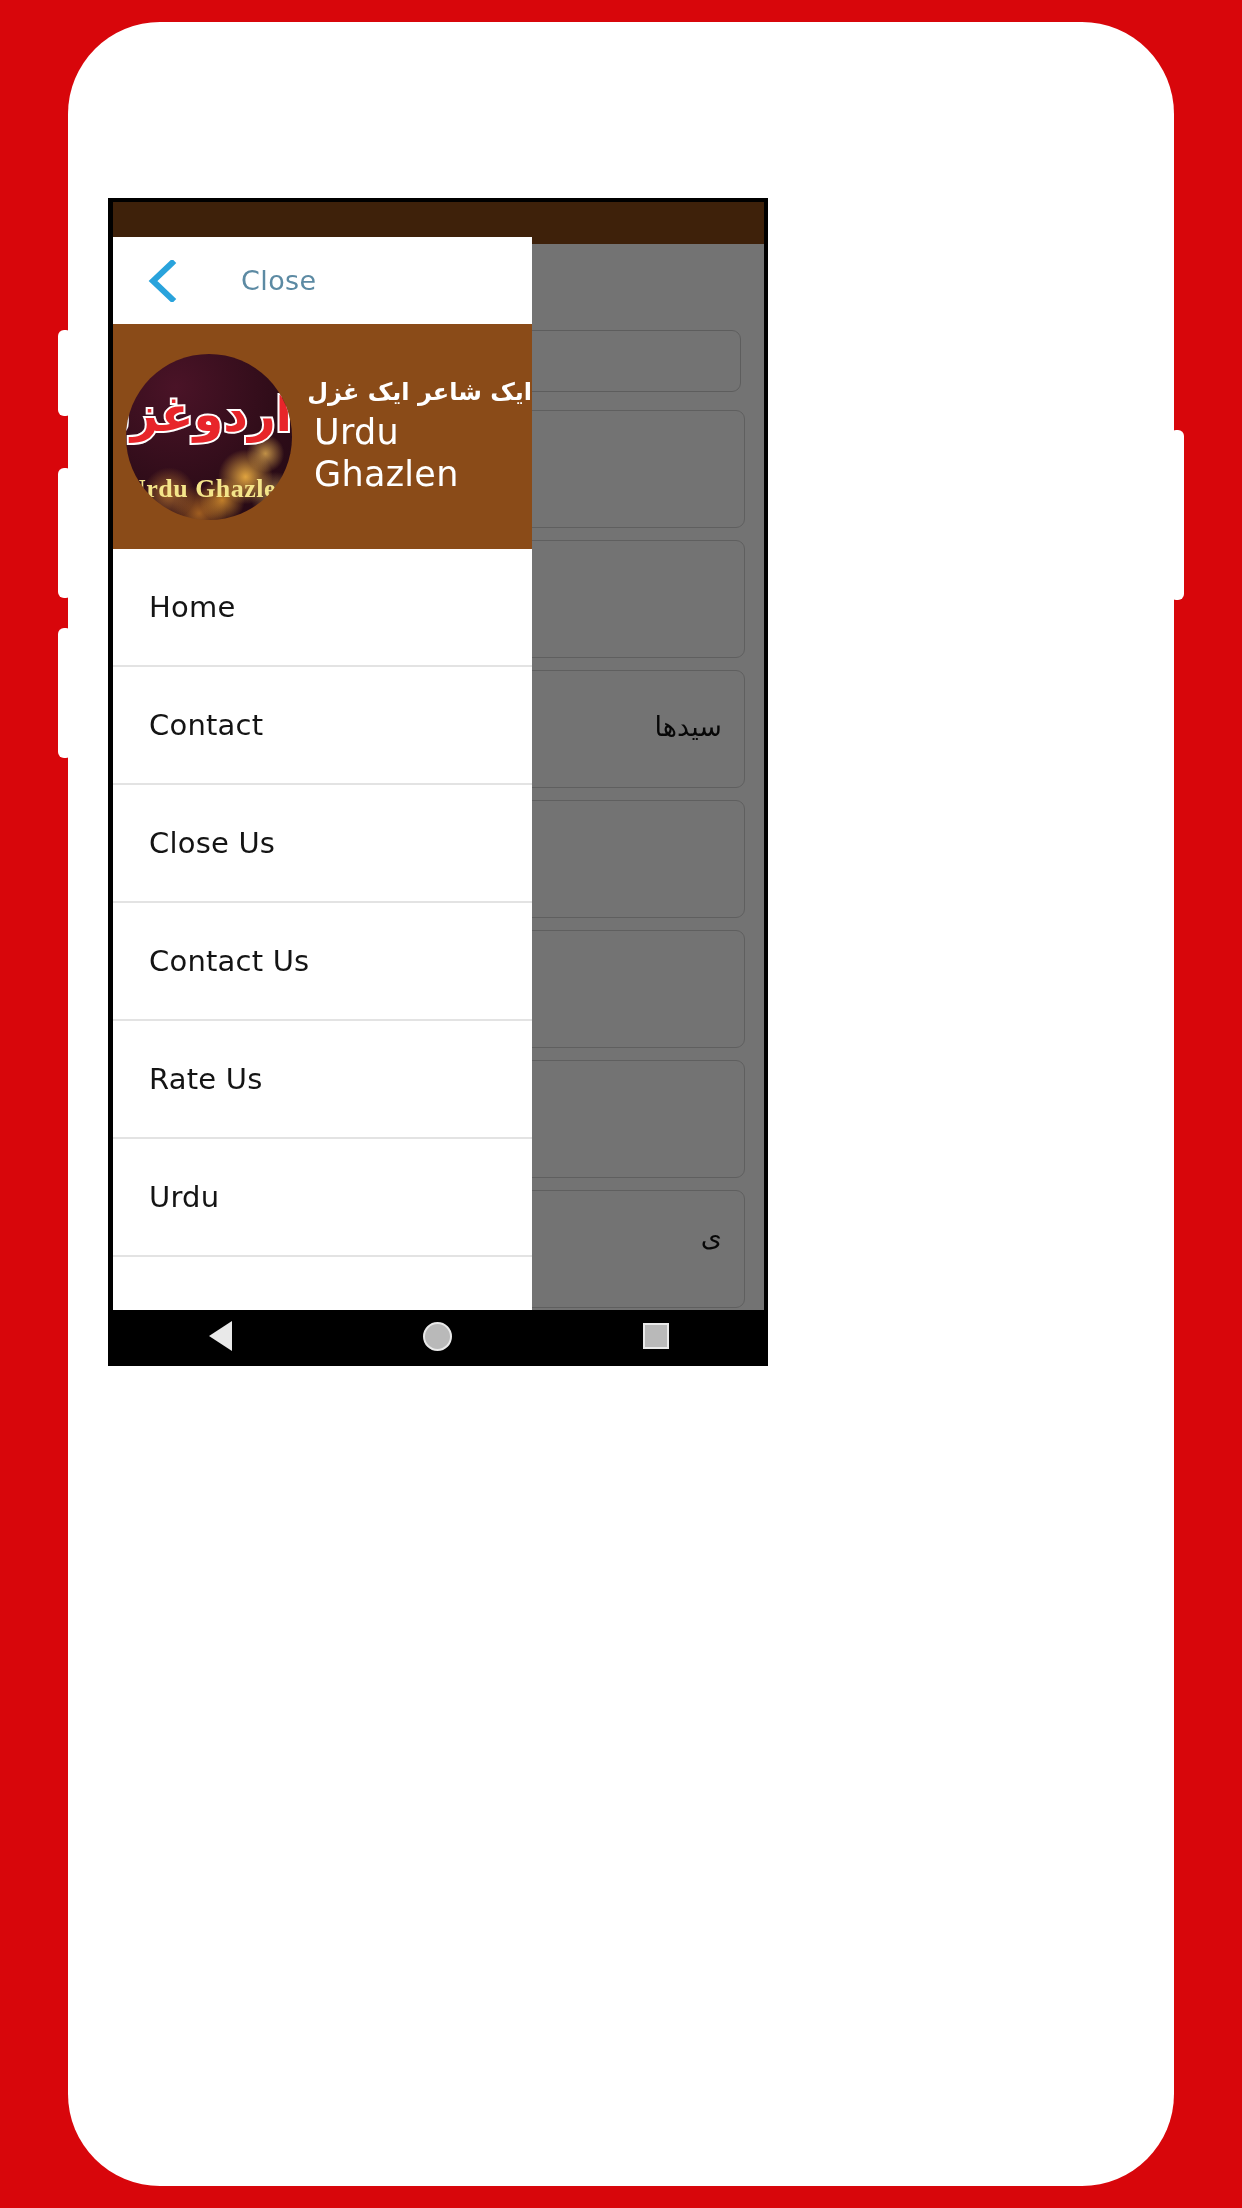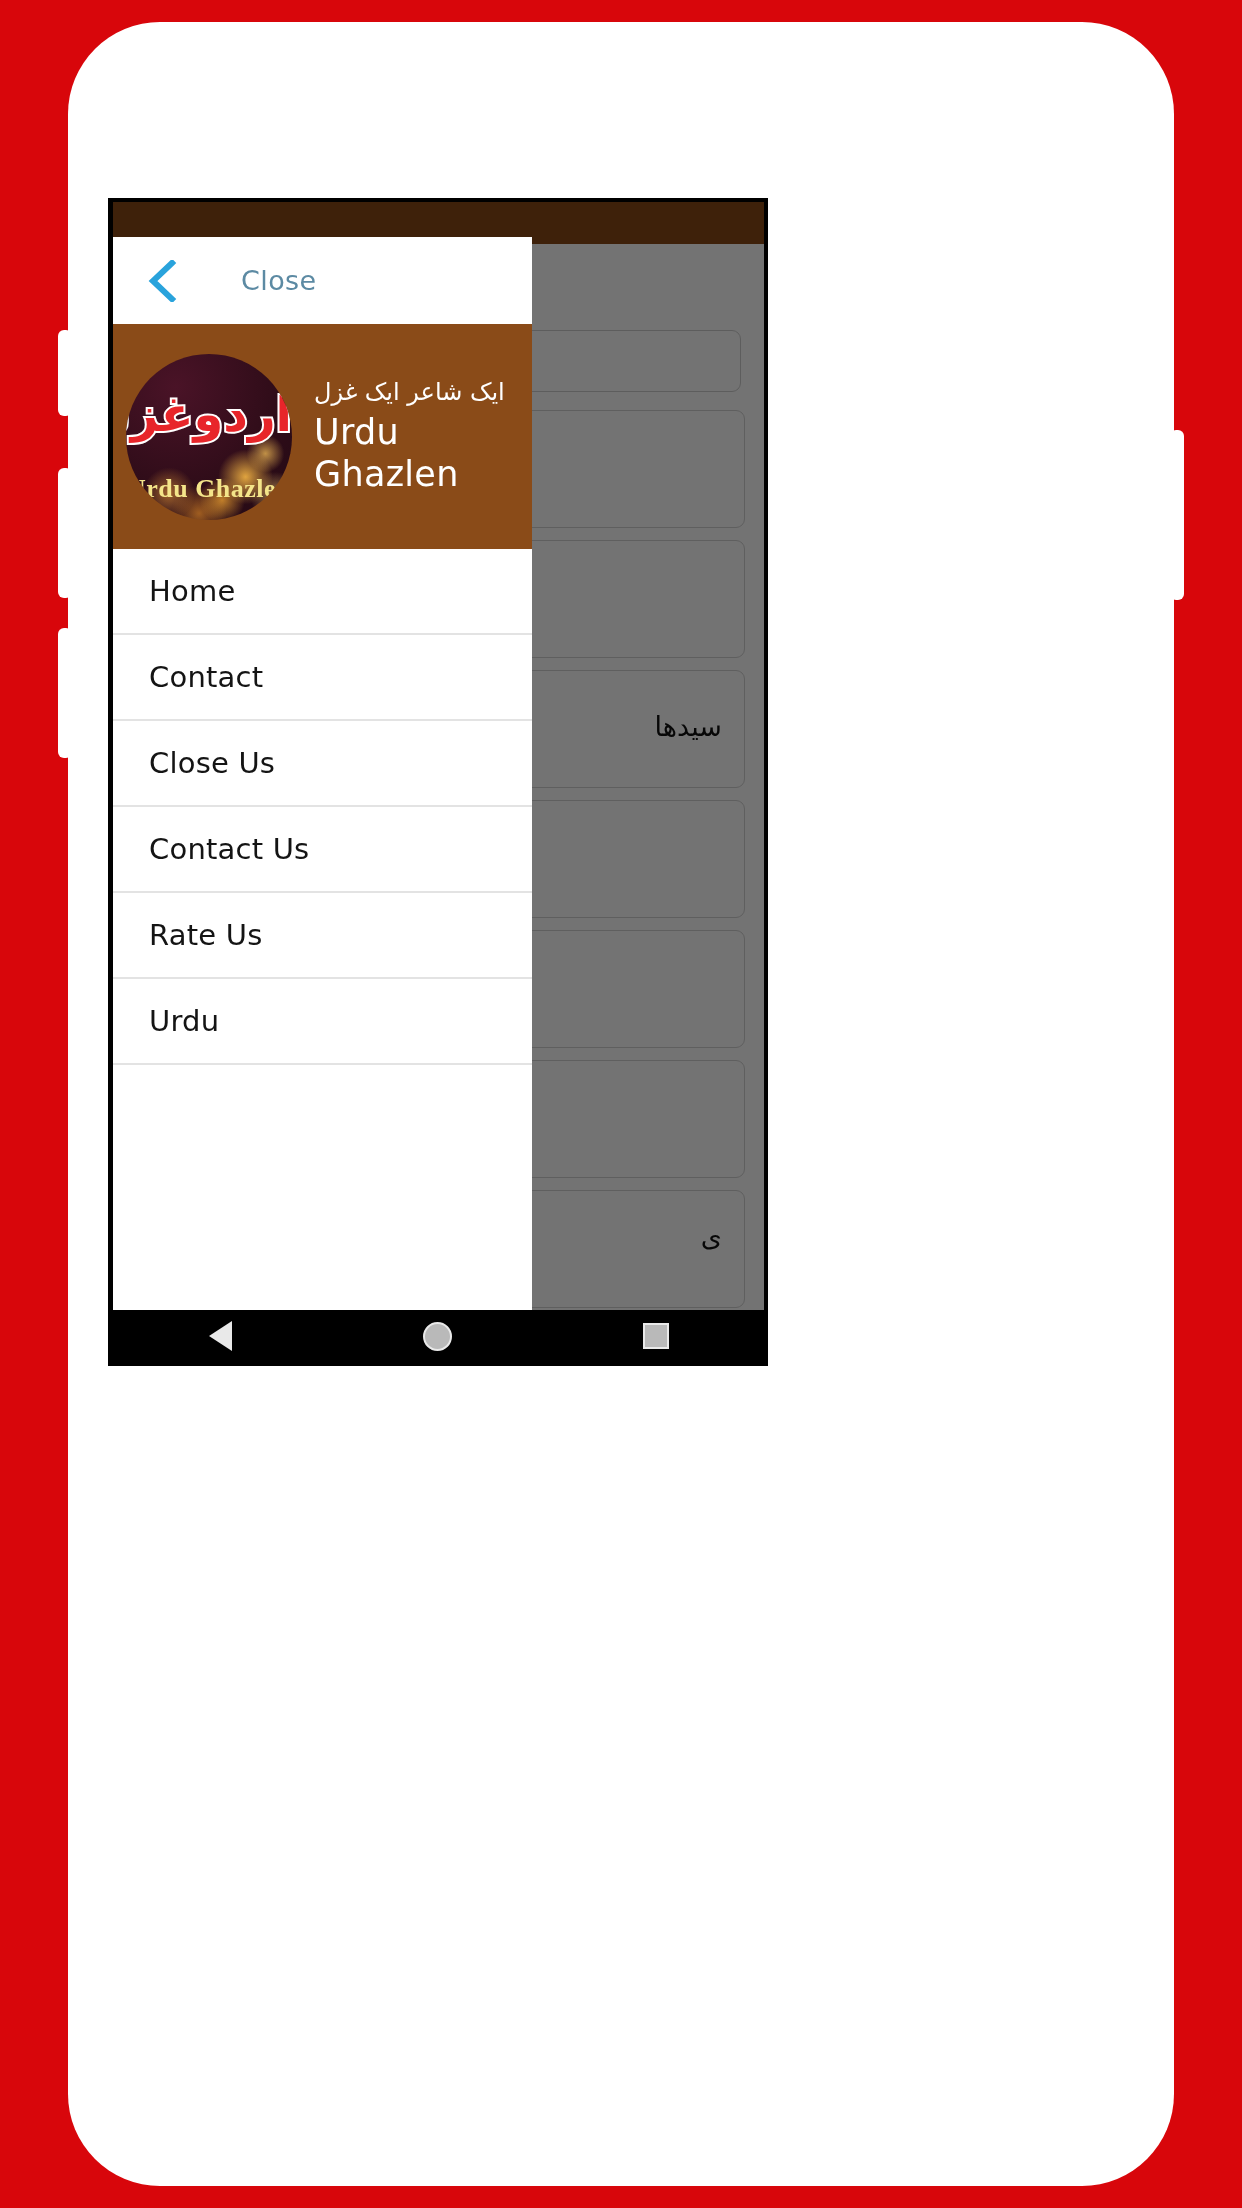--- a/index.html
+++ b/index.html
@@ -214,35 +214,36 @@
     min-width: 0;
   }
   #brand-urdu {
     font-family: "DejaVu Sans", sans-serif;
     font-size: 24px;
     color: #ffffff;
     direction: rtl;
     text-align: left;
     margin-bottom: 6px;
     white-space: nowrap;
+    font-weight: bold;
   }
   #brand-title {
     font-family: "DejaVu Sans", sans-serif;
     font-size: 35px;
     color: #ffffff;
     line-height: 1.18;
     letter-spacing: 0.3px;
   }
 
   
   #drawer-menu {
     background: #ffffff;
   }
   .menu-item {
-    height: 86px;
+    height: 118px;
     display: flex;
     align-items: center;
     padding-left: 36px;
     box-sizing: border-box;
     border-bottom: 2px solid #e3e3e3;
     background: #ffffff;
   }
   .menu-item-label {
     font-family: "DejaVu Sans", sans-serif;
     font-size: 29px;

